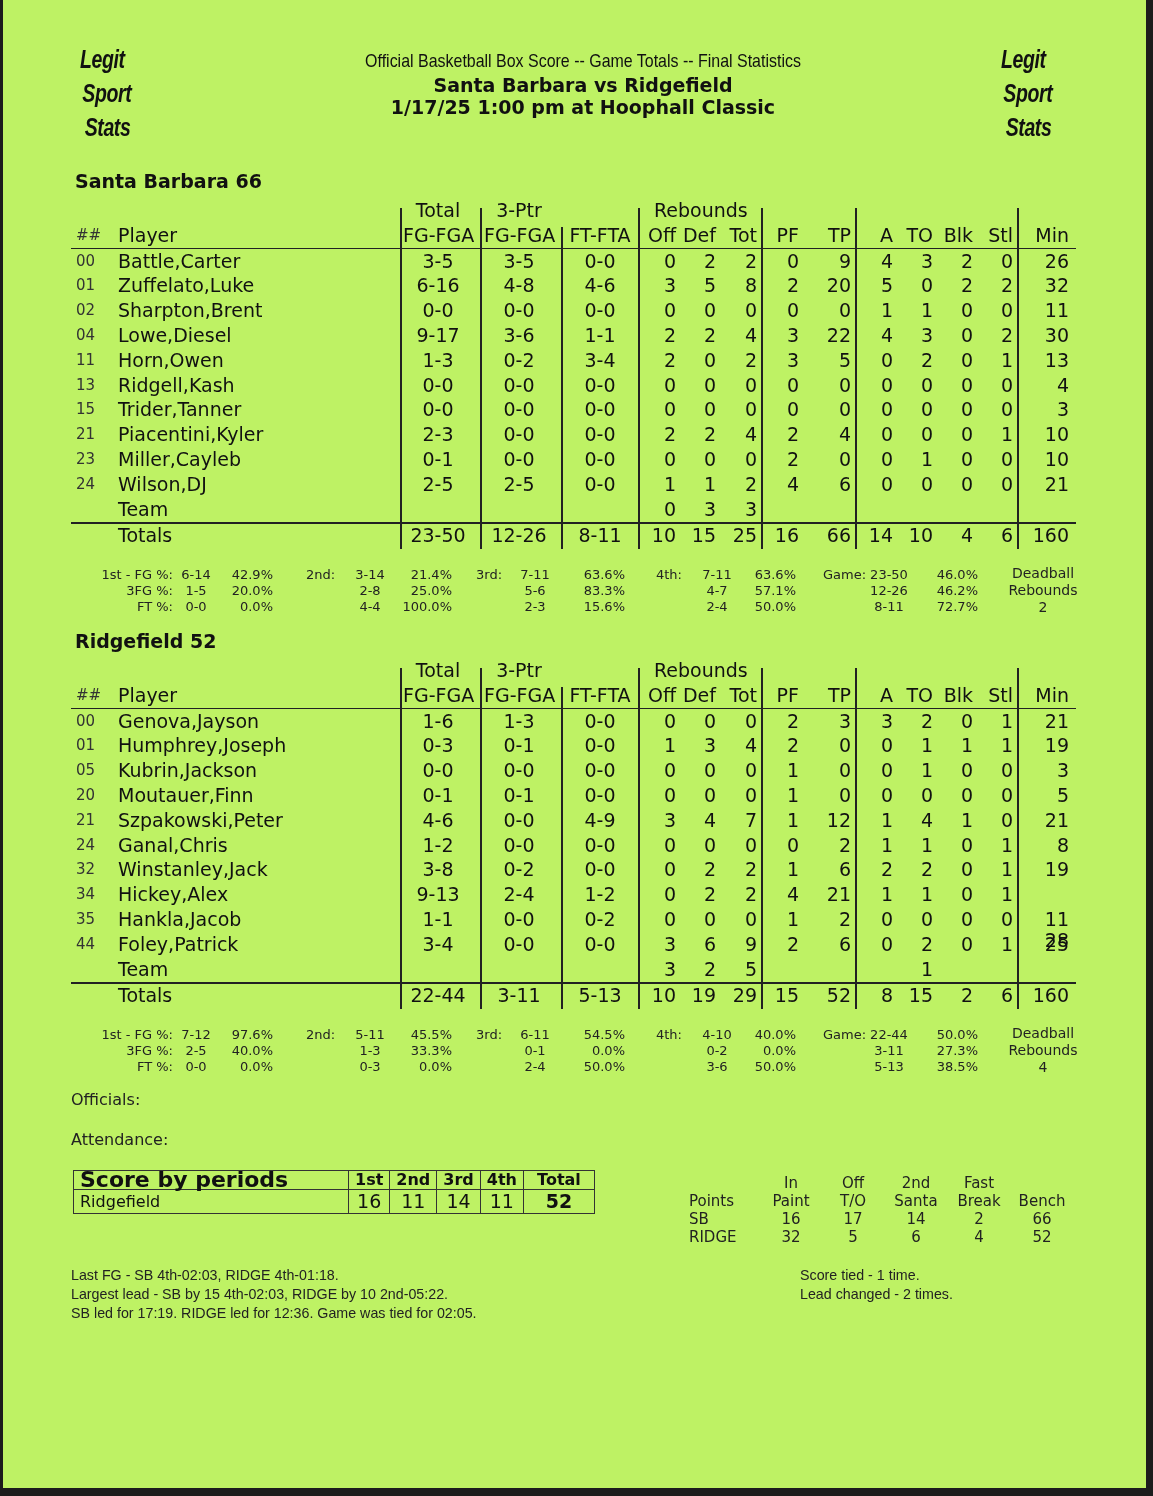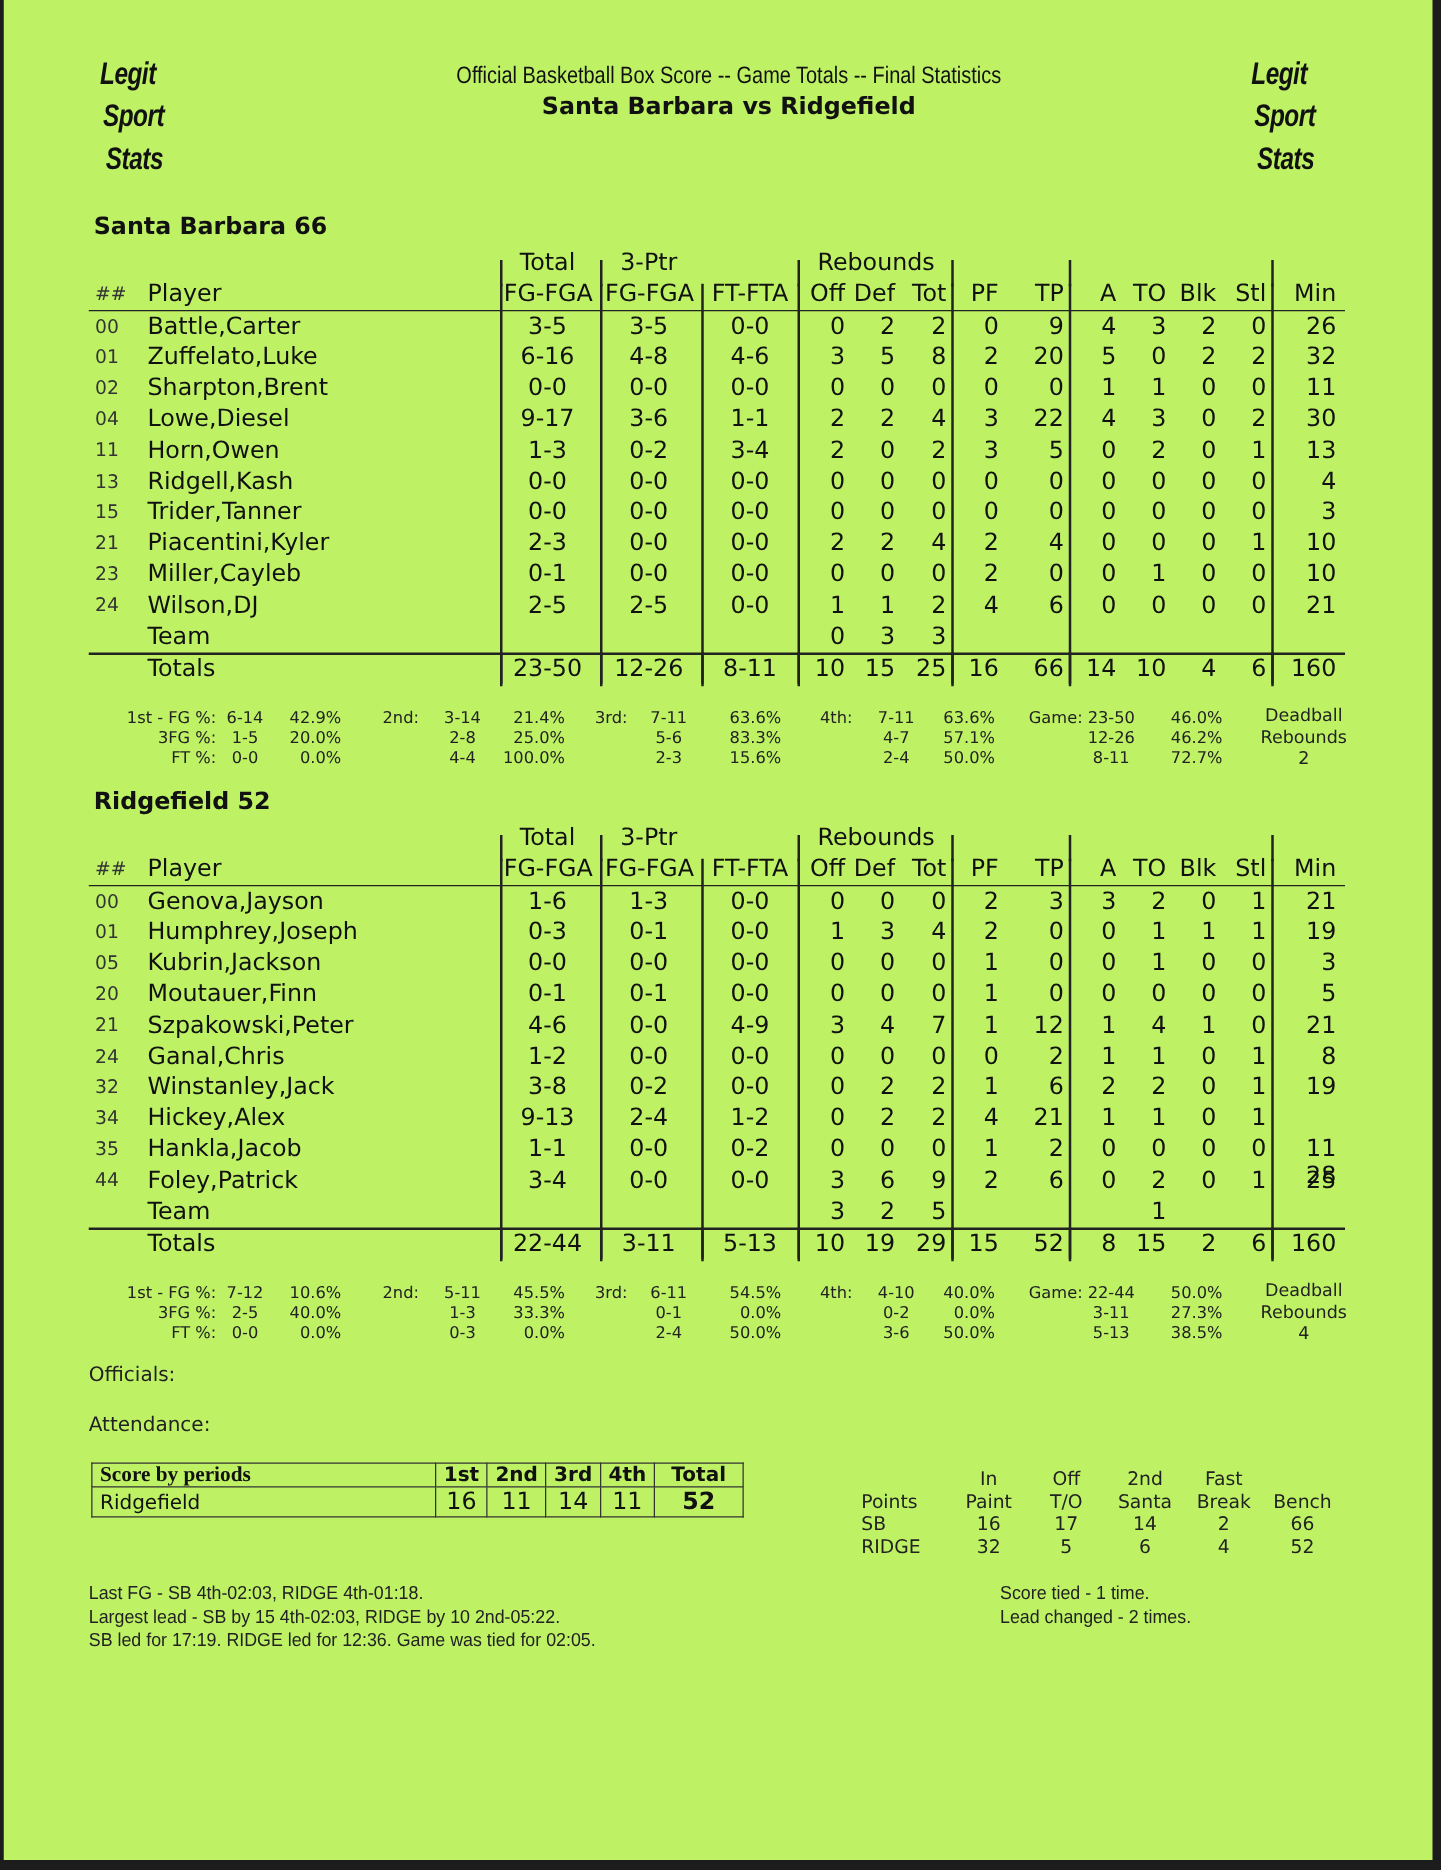--- a/index.html
+++ b/index.html
@@ -69,20 +69,21 @@
   </div>
   <div class="abs logo" style="left:998px; top:42px;">
     <div>Legit</div>
     <div style="padding-left:3px">Sport</div>
     <div style="padding-left:6px">Stats</div>
   </div>
 
   <div class="abs" style="left:230px; width:700px; top:50px;">
     <div class="hdr-line1">Official Basketball Box Score -- Game Totals -- Final Statistics</div>
     <div class="hdr-line2" style="margin-top:2px;">Santa Barbara vs Ridgefield</div>
+    <div class="hdr-line3">1/17/25 1:00 pm at Hoophall Classic</div>
   </div>
 
   <div class="abs team-title" style="left:72px; top:170px;">Santa Barbara 66</div>
   <div class="box" id="box0" style="top:198px;">
       <div class="row" style="top:0px;">
         <div class="cell c-center" style="left:327px;width:80px;">Total</div>
         <div class="cell c-center" style="left:408px;width:80px;">3-Ptr</div>
         <div class="cell c-center" style="left:583px;width:90px;">Rebounds</div>
       </div>
       <div class="row" style="top:24.8px;">
@@ -601,21 +602,21 @@
       <div class="vline" style="left:409px;top:10px;height:20.8px;"></div>
       <div class="vline" style="left:567px;top:10px;height:20.8px;"></div>
       <div class="vline" style="left:690px;top:10px;height:20.8px;"></div>
       <div class="vline" style="left:784px;top:10px;height:20.8px;"></div>
       <div class="vline" style="left:946px;top:10px;height:20.8px;"></div>
     </div>
 
   <div id="stats1">
       <div class="stats-line" style="left:80px;top:1027px;width:90px;text-align:right;">1st - FG %:</div>
       <div class="stats-line" style="left:173px;top:1027px;width:40px;text-align:center;">7-12</div>
-      <div class="stats-line" style="left:215px;top:1027px;width:55px;text-align:right;">10.6%</div>
+      <div class="stats-line" style="left:215px;top:1027px;width:55px;text-align:right;">97.6%</div>
       <div class="stats-line" style="left:345px;top:1027px;width:44px;text-align:center;">5-11</div>
       <div class="stats-line" style="left:389px;top:1027px;width:60px;text-align:right;">45.5%</div>
       <div class="stats-line" style="left:510px;top:1027px;width:44px;text-align:center;">6-11</div>
       <div class="stats-line" style="left:560px;top:1027px;width:62px;text-align:right;">54.5%</div>
       <div class="stats-line" style="left:692px;top:1027px;width:44px;text-align:center;">4-10</div>
       <div class="stats-line" style="left:735px;top:1027px;width:58px;text-align:right;">40.0%</div>
       <div class="stats-line" style="left:862px;top:1027px;width:48px;text-align:center;">22-44</div>
       <div class="stats-line" style="left:915px;top:1027px;width:60px;text-align:right;">50.0%</div>
       <div class="stats-line" style="left:80px;top:1043px;width:90px;text-align:right;">3FG %:</div>
       <div class="stats-line" style="left:173px;top:1043px;width:40px;text-align:center;">2-5</div>
@@ -649,21 +650,21 @@
         <div>4</div>
       </div>
     </div>
 
   <div class="misc" style="left:68px; top:1090px;">Officials:</div>
   <div class="misc" style="left:68px; top:1130px;">Attendance:</div>
 
   <table class="score-table">
     <tbody>
         <tr class="h">
-      <td style="width:262px; font-size:17px;font-family:Liberation Serif, serif;">Score by periods</td>
+      <td style="width:262px; font-size:22px;">Score by periods</td>
       <td style="width:28px; text-align:center;">1st</td>
       <td style="width:28px; text-align:center;">2nd</td>
       <td style="width:28px; text-align:center;">3rd</td>
       <td style="width:28px; text-align:center;">4th</td>
       <td style="width:58px; text-align:center;">Total</td>
     </tr>
     <tr>
       <td style="font-size:16px;">Ridgefield</td>
       <td style="text-align:center;">16</td>
       <td style="text-align:center;">11</td>

